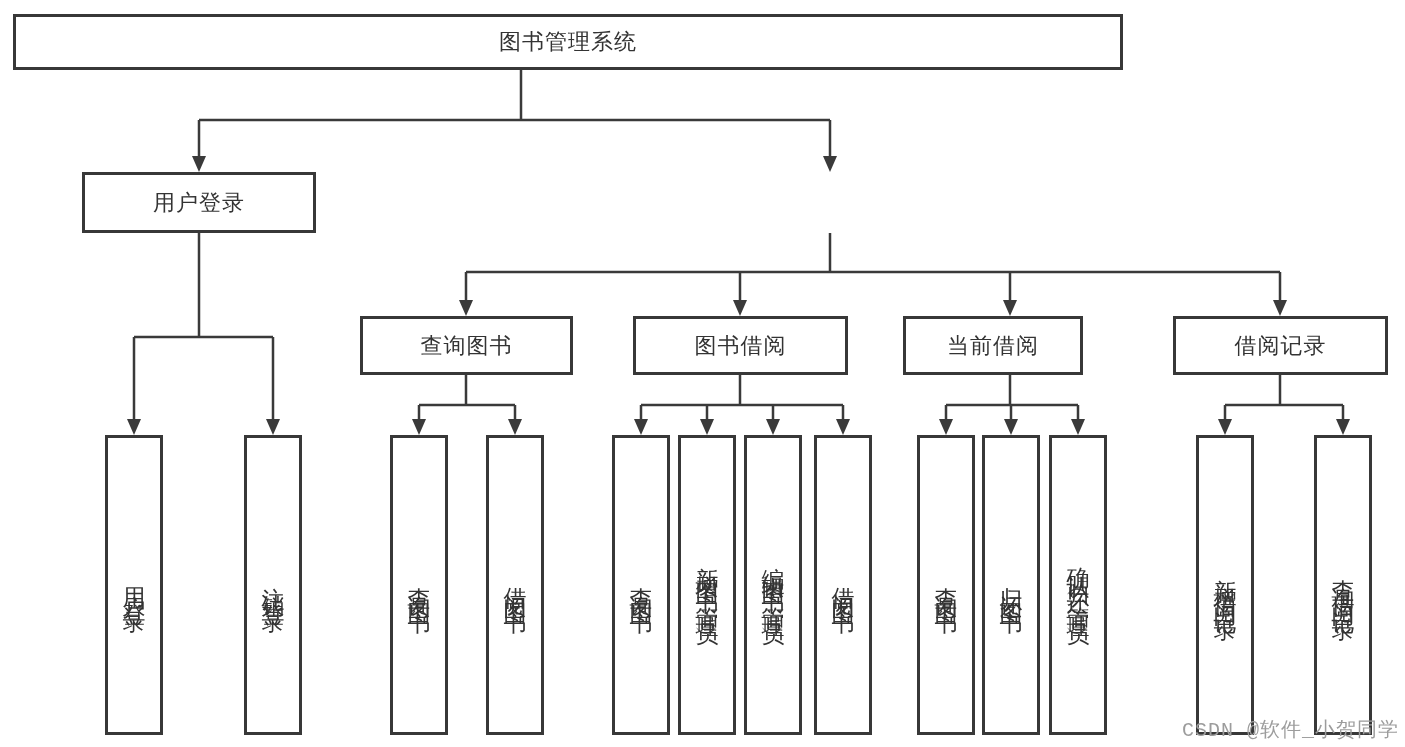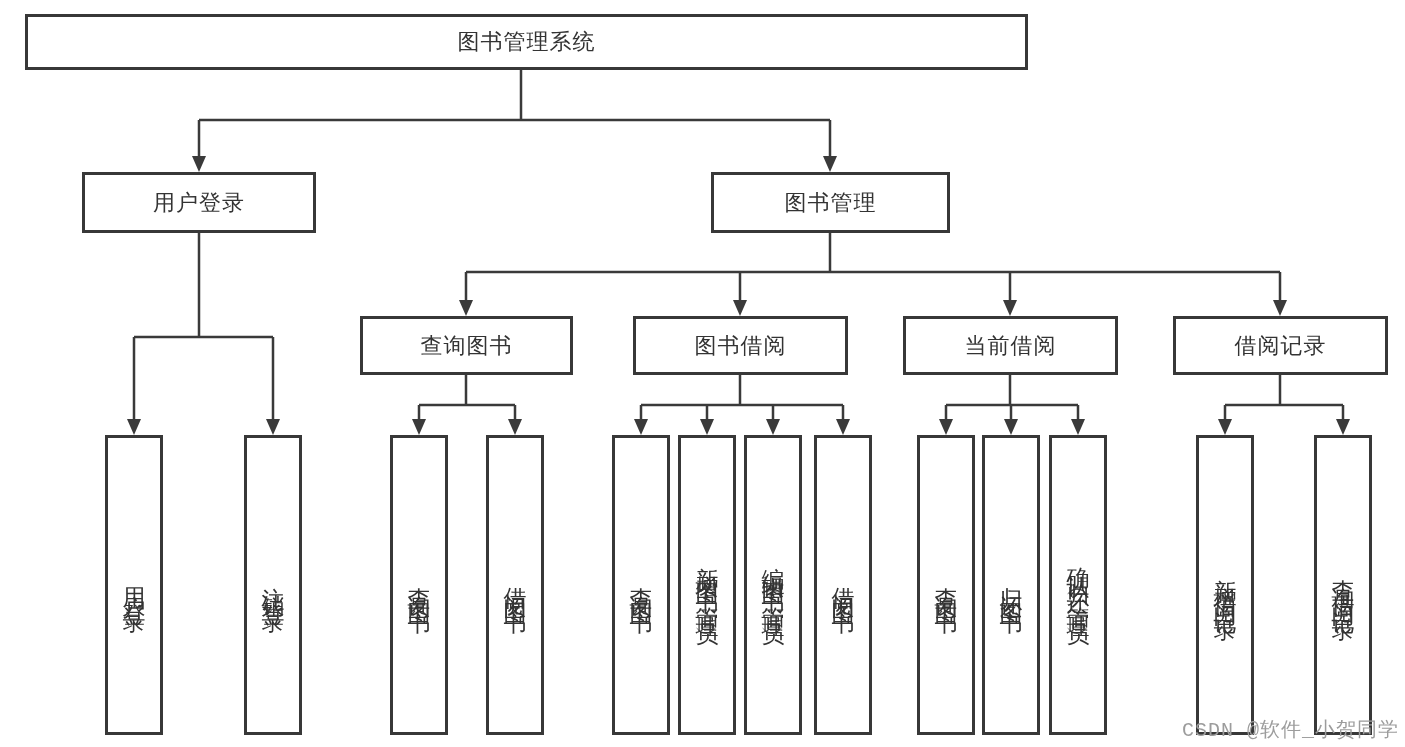--- a/index.html
+++ b/index.html
@@ -65,38 +65,35 @@
       <polygon points="766,419 780,419 773,435"></polygon>
       <polygon points="836,419 850,419 843,435"></polygon>
       <polygon points="939,419 953,419 946,435"></polygon>
       <polygon points="1004,419 1018,419 1011,435"></polygon>
       <polygon points="1071,419 1085,419 1078,435"></polygon>
       <polygon points="1218,419 1232,419 1225,435"></polygon>
       <polygon points="1336,419 1350,419 1343,435"></polygon>
     </g>
   </svg>
 
-  <div class="box" style="left:25px;top:14px;width:1003px;height:56px">
+  <div class="box" style="left:13px;top:14px;width:1110px;height:56px">
     <span class="hlabel">图书管理系统</span>
   </div>
 
   <div class="box" style="left:82px;top:172px;width:234px;height:61px">
     <span class="hlabel">用户登录</span>
-  </div>
-  <div class="box" style="left:711px;top:172px;width:239px;height:61px">
-    <span class="hlabel">图书管理</span>
   </div>
 
   <div class="box" style="left:360px;top:316px;width:213px;height:59px">
     <span class="hlabel">查询图书</span>
   </div>
   <div class="box" style="left:633px;top:316px;width:215px;height:59px">
     <span class="hlabel">图书借阅</span>
   </div>
-  <div class="box" style="left:903px;top:316px;width:215px;height:59px">
+  <div class="box" style="left:903px;top:316px;width:180px;height:59px">
     <span class="hlabel">当前借阅</span>
   </div>
   <div class="box" style="left:1173px;top:316px;width:215px;height:59px">
     <span class="hlabel">借阅记录</span>
   </div>
 
   <div class="box" style="left:105px;top:435px;width:58px;height:300px">
     <span class="vtext">用户登录</span>
   </div>
   <div class="box" style="left:244px;top:435px;width:58px;height:300px">

